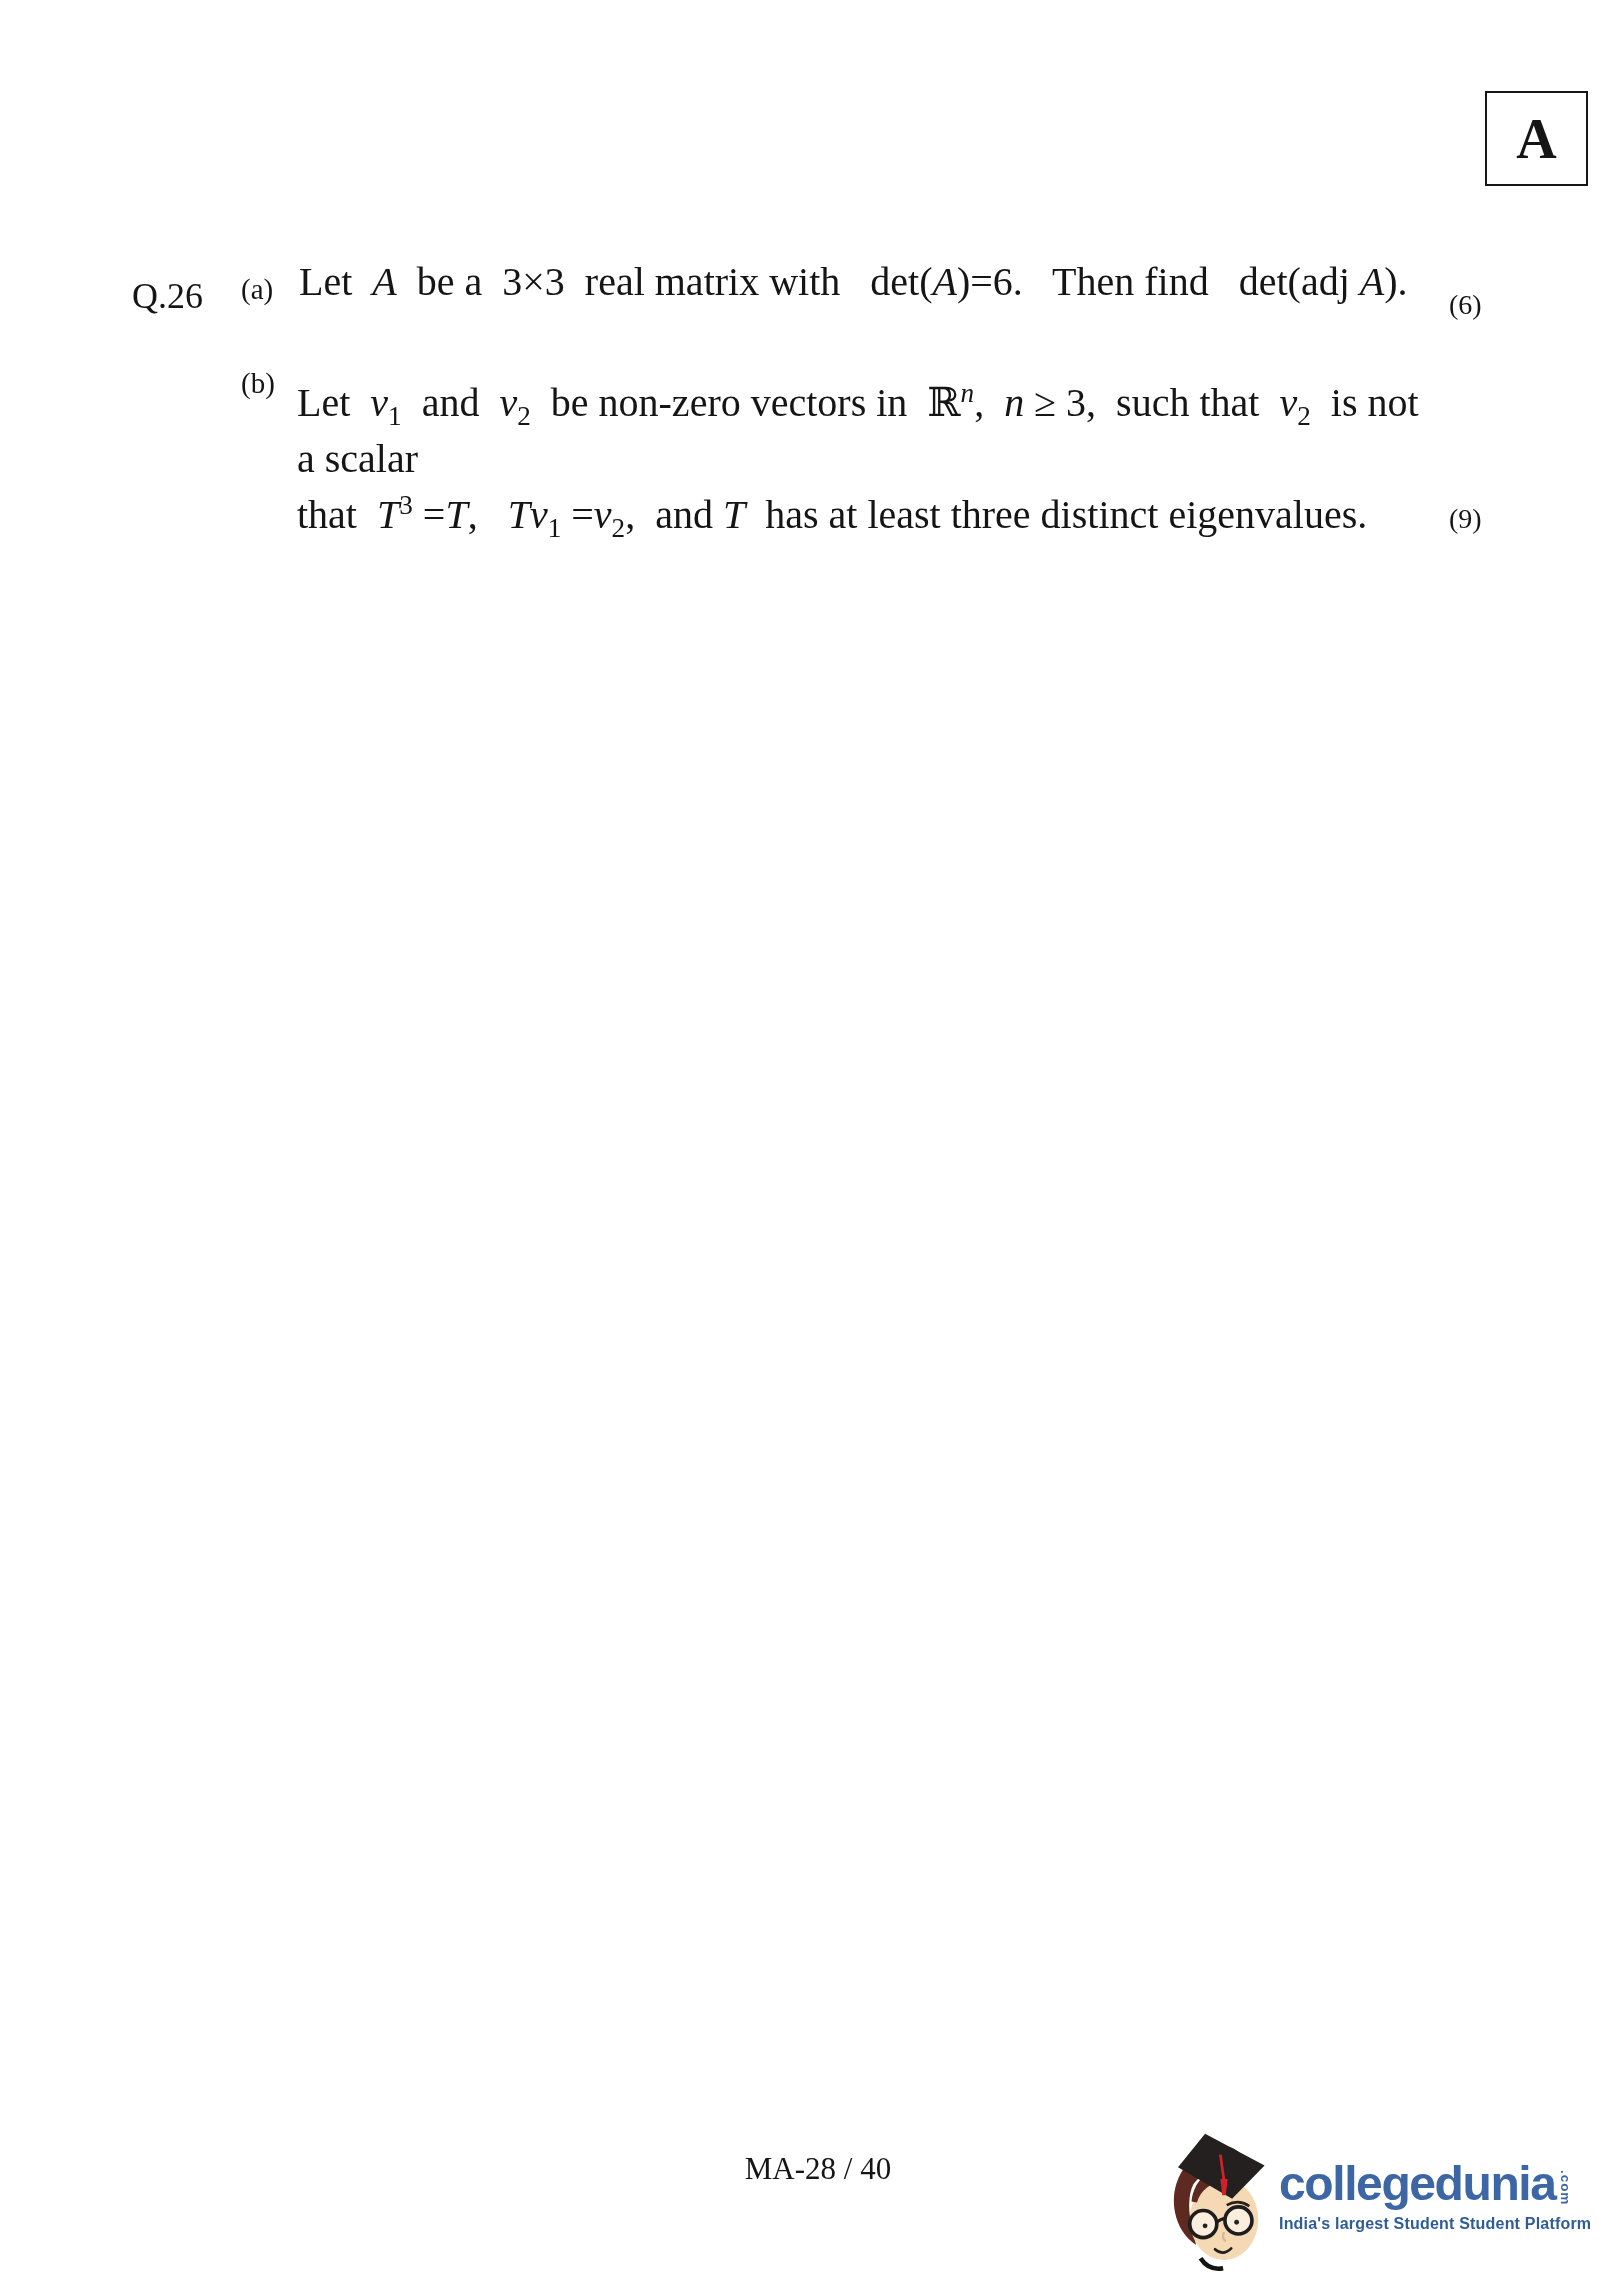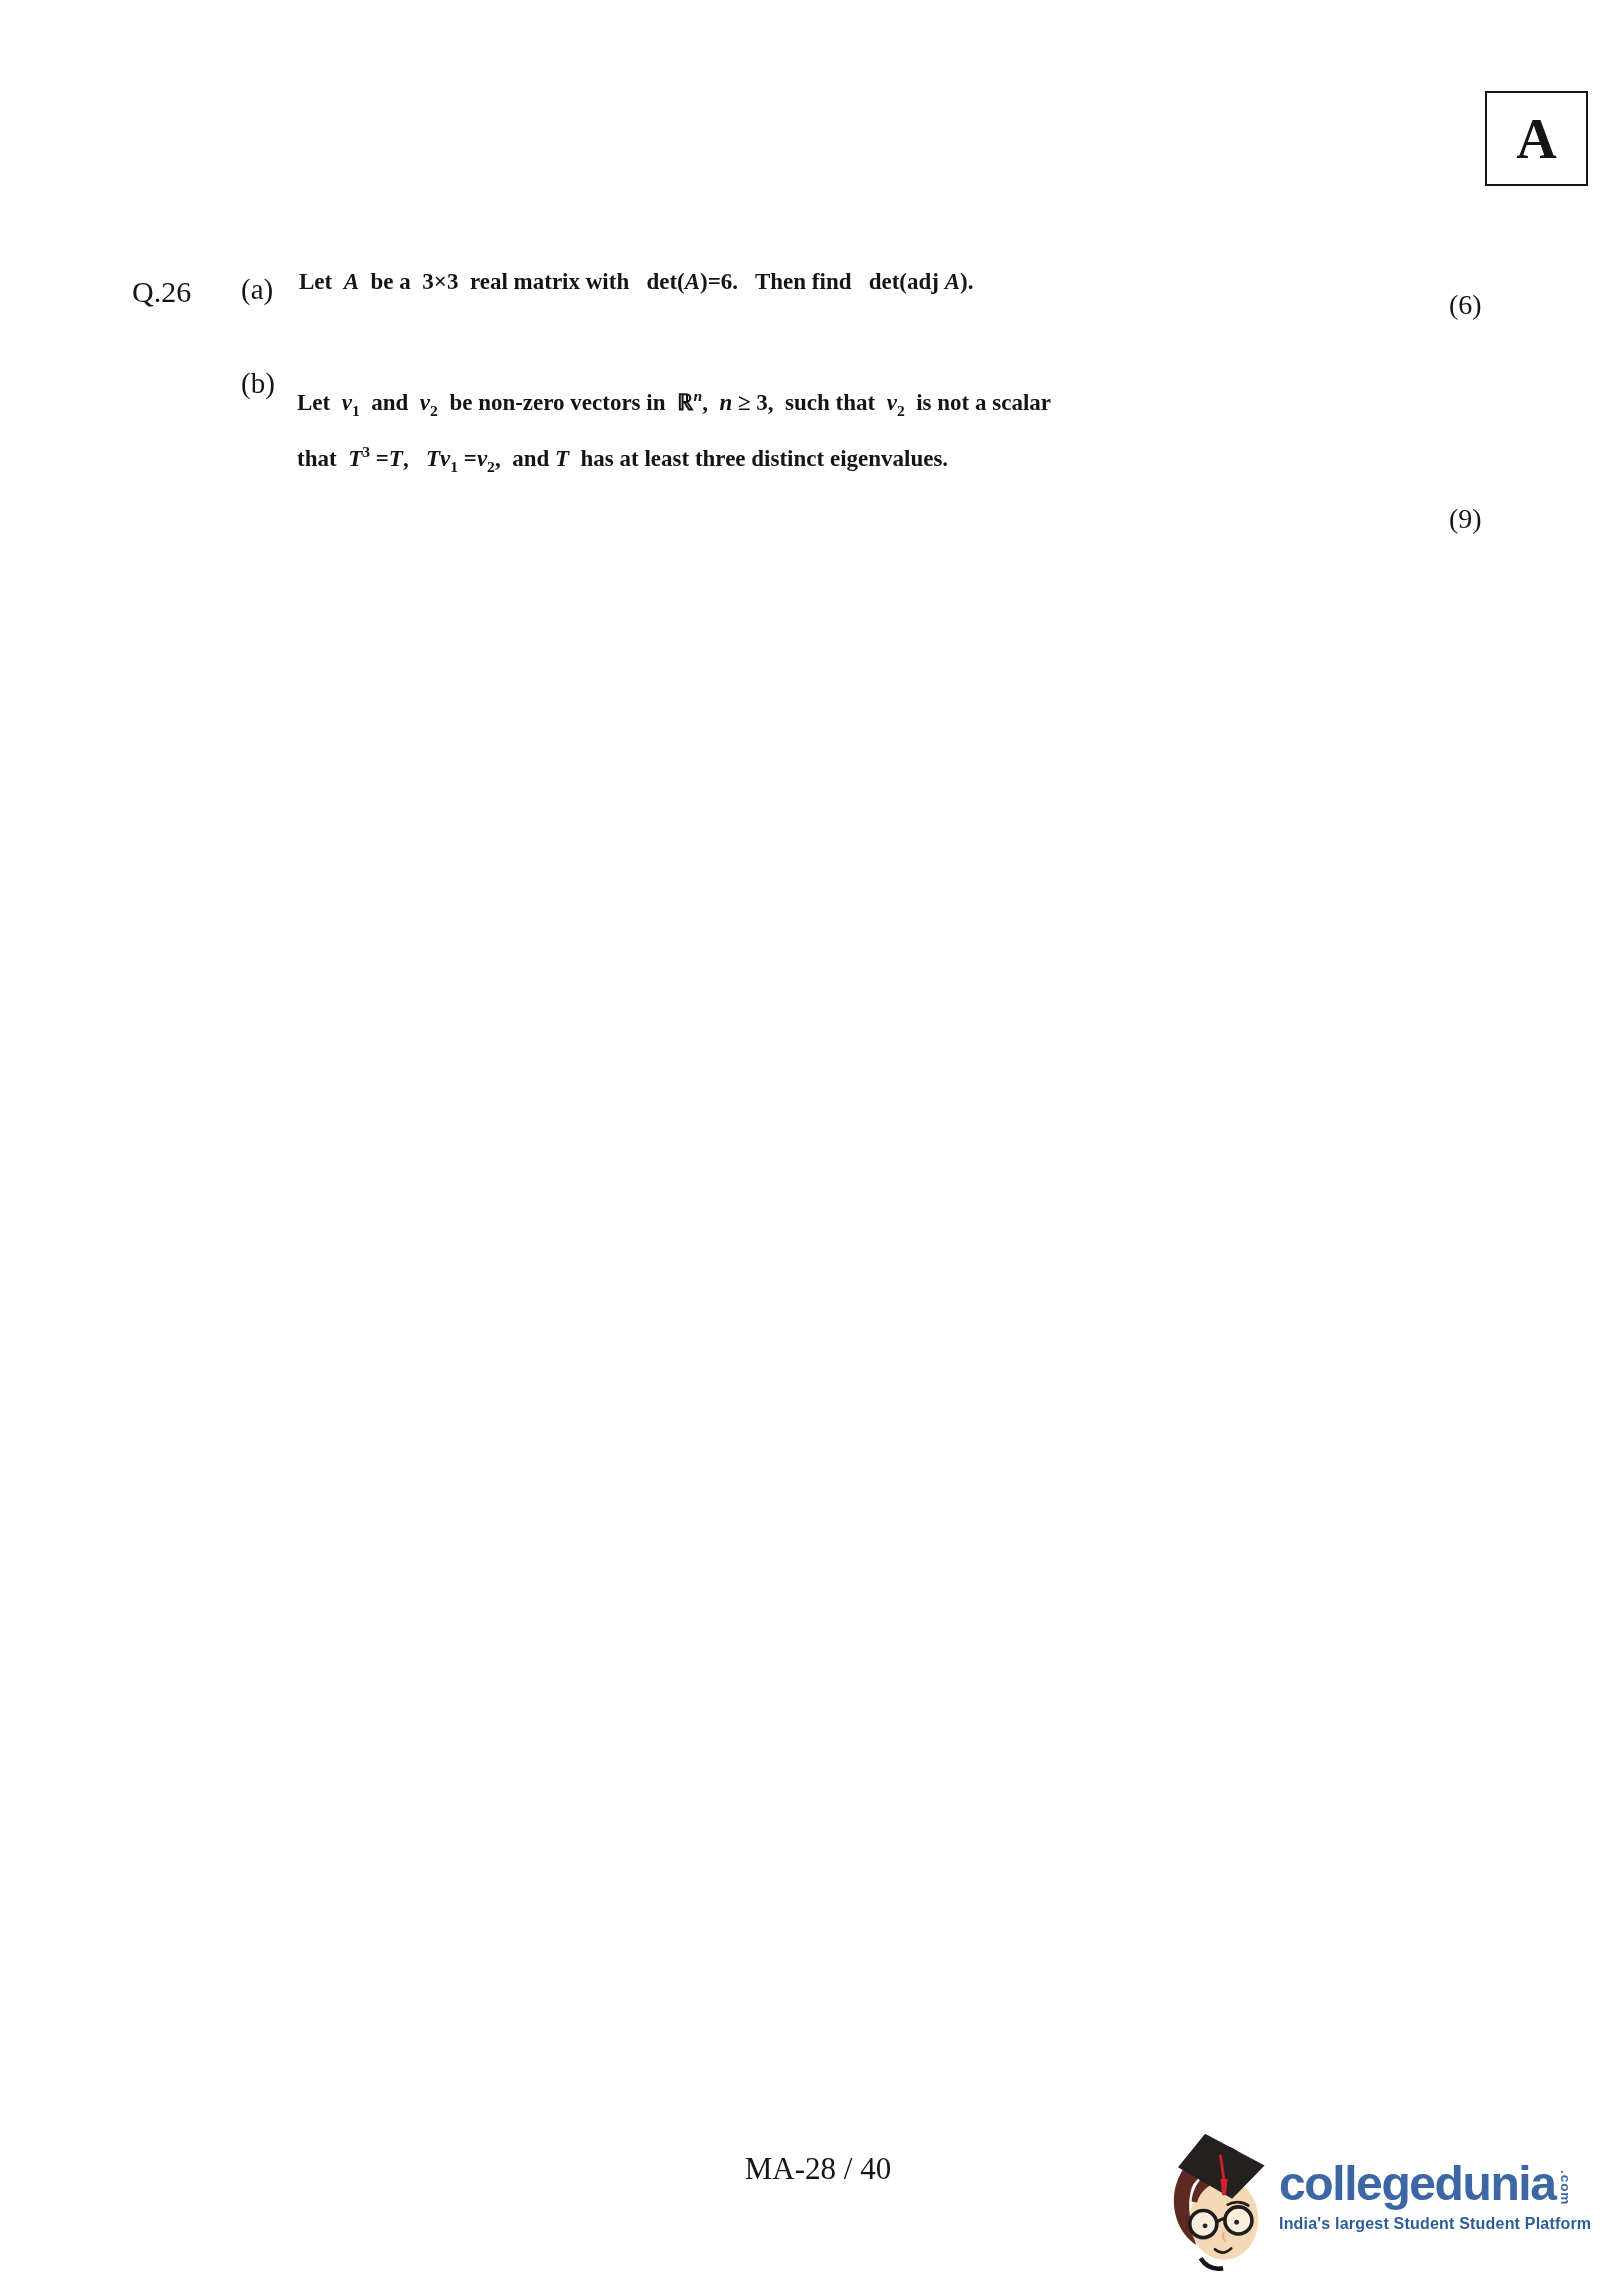--- a/index.html
+++ b/index.html
@@ -21,31 +21,30 @@
     border: 2.7px solid #161616;
     display: flex; align-items: center; justify-content: center;
     font-weight: bold;
     font-size: 56px;
     line-height: 1;
   }
 
   
   .qnum {
     position: absolute; left: 132px; top: 275px;
-    font-size: 30px;
+    font-size: 36px;
   }
   .part-label { position: absolute; font-size: 29px; }
   .part-label.pa { left: 241px; top: 273px; }
   .part-label.pb { left: 241px; top: 367px; }
 
   .mline {
     white-space: pre-wrap;
-    font-size: 23px;
+    font-size: 40px;
     line-height: 56px;
-    font-weight: bold;
   }
   .mline sub { font-size: 0.68em; line-height: 0; }
   .mline sup { font-size: 0.68em; line-height: 0; }
 
   .line-a {
     position: absolute; left: 299px; top: 254px;
     width: 1149px;
   }
   .b-lines {
     position: absolute; left: 297px; top: 375px;

